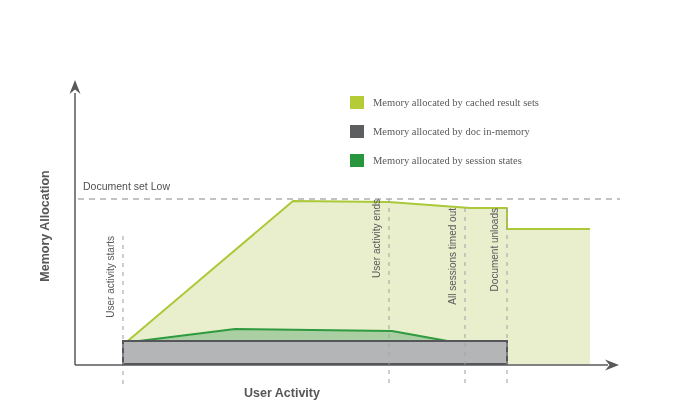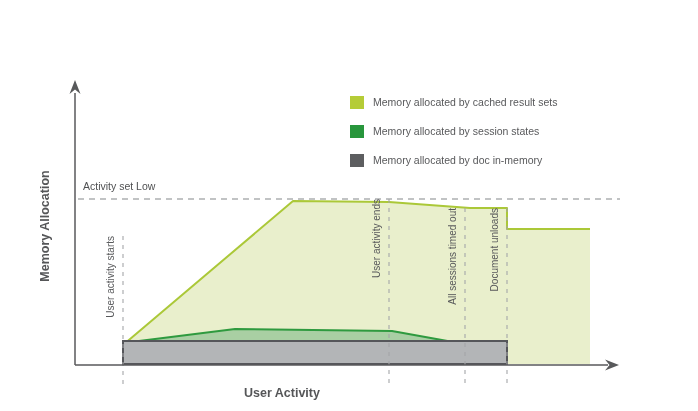--- a/index.html
+++ b/index.html
@@ -13,21 +13,21 @@
   .ylabel{left:-35px;top:219px;width:160px;text-align:center;transform:rotate(-90deg);transform-origin:center;}
   .xlabel{left:244px;top:386px;width:200px;}
   .threshold-label{left:83px;top:180px;font-size:10.5px;color:#4f5052;}
   .event-label{
     position:absolute;top:236px;width:112px;height:14px;font-size:10px;color:#58595b;
     text-align:right;transform:rotate(-90deg);transform-origin:top right;white-space:nowrap;
   }
   .legend{position:absolute;left:350px;top:95px;}
   .legend-row{display:flex;align-items:center;height:14px;margin-bottom:15px;}
   .swatch{width:14px;height:13px;display:inline-block;flex:0 0 auto;}
-  .legend-label{margin-left:9px;font-size:10.5px;color:#58595b;}
+  .legend-label{margin-left:9px;font-size:10.5px;color:#58595b;font-family:Liberation Serif, serif;}
 </style>
 </head>
 <body>
 
 <div>
 
   <svg class="chart-svg" width="698" height="411" viewBox="0 0 698 411">
       <polygon points="123,345 293,201 389,202 470,208 507,208 507,229 590,229 590,364 123,364" fill="#e9efcc"></polygon>
       <polyline points="123,345 293,201 389,202 470,208 507,208 507,229 590,229" fill="none" stroke="#abc838" stroke-width="2" stroke-linejoin="round"></polyline>
       <polygon points="123,343 235,329 392,331 453,342" fill="#a9cfa3"></polygon>
@@ -41,35 +41,35 @@
       <line x1="75" y1="365" x2="75" y2="93" stroke="#58595b" stroke-width="1.5"></line>
       <line x1="75" y1="365" x2="608" y2="365" stroke="#58595b" stroke-width="1.5"></line>
       <path d="M 75 80 L 69.5 94 L 75 89.5 L 80.5 94 Z" fill="#58595b"></path>
       <path d="M 619 365 L 605 359.5 L 609.5 365 L 605 370.5 Z" fill="#58595b"></path>
     </svg>
 
   <div class="label axis-label ylabel">Memory Allocation</div>
 
   <div class="label axis-label xlabel">User Activity</div>
 
-  <div class="label threshold-label">Activity set Low</div>
+  <div class="label threshold-label">Document set Low</div>
 
   <div class="event-label" style="left: -7px; top: 236px;">User activity starts</div>
   <div class="event-label" style="left: 259px; top: 199px;">User activity ends</div>
   <div class="event-label" style="left: 335px; top: 208px;">All sessions timed out</div>
   <div class="event-label" style="left: 377px; top: 208px;">Document unloads</div>
 
   <div class="legend">
     <div class="legend-row">
       <span class="swatch" style="background-color: rgb(181, 204, 55);"></span>
       <span class="legend-label">Memory allocated by cached result sets</span>
     </div>
     <div class="legend-row">
+      <span class="swatch" style="background-color: rgb(93, 94, 96);"></span>
+      <span class="legend-label">Memory allocated by doc in-memory</span>
+    </div>
+    <div class="legend-row">
       <span class="swatch" style="background-color: rgb(40, 150, 60);"></span>
       <span class="legend-label">Memory allocated by session states</span>
-    </div>
-    <div class="legend-row">
-      <span class="swatch" style="background-color: rgb(93, 94, 96);"></span>
-      <span class="legend-label">Memory allocated by doc in-memory</span>
     </div>
   </div>
 
 </div>
 
 </body></html>

